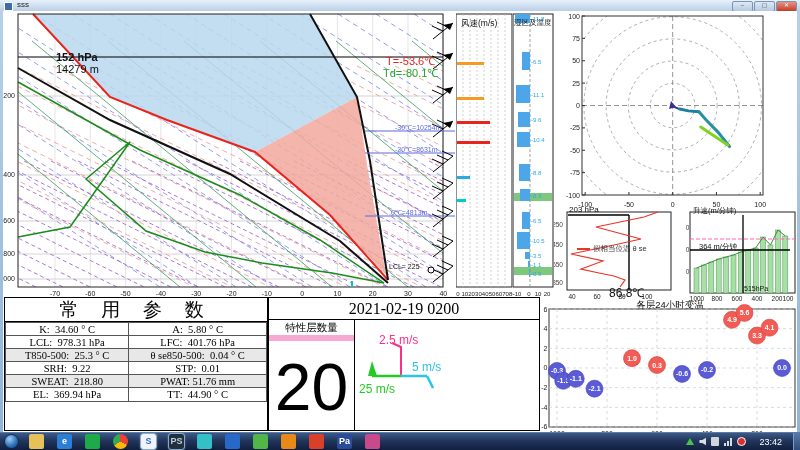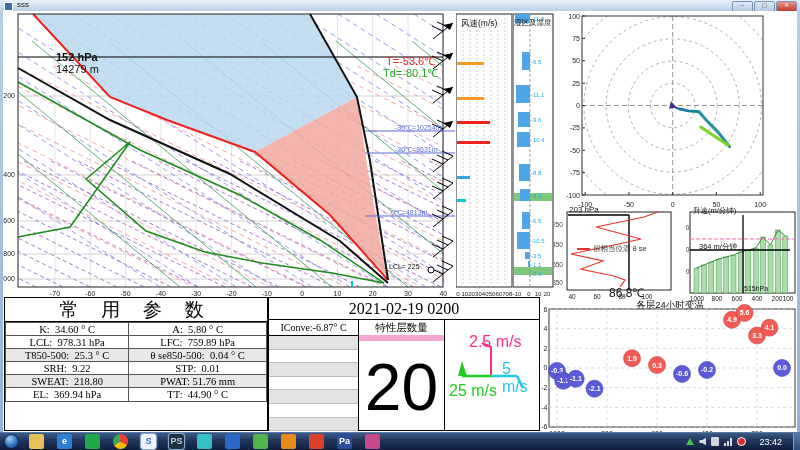--- a/index.html
+++ b/index.html
@@ -48,21 +48,21 @@
   #mid-date{height:21px;line-height:21px;text-align:center;font-size:16px;border-bottom:1px solid #000;}
   #mid-body{display:flex;height:111px;}
   #mid-left{width:90px;border-right:1px solid #000;box-sizing:border-box;}
   #iconve{height:15px;line-height:15px;font-size:10px;text-align:center;border-bottom:1px solid #000;white-space:nowrap;overflow:hidden;}
   .stripe{height:13.6px;border-bottom:1px solid #bbb;box-sizing:border-box;}
   .stripe.g{background:#e2e2e2;}
   #mid-center{width:86px;border-right:1px solid #000;box-sizing:border-box;text-align:center;}
   #layers-label{font-size:10.5px;height:15px;line-height:15px;border-bottom:6px solid #f9a8d4;}
   #layers-count{font-size:66px;line-height:92px;font-family:"Liberation Sans",sans-serif;color:#000;}
   #mid-right{flex:1;position:relative;}
-  #mid-right .leg{position:absolute;font-size:16px;font-family:"Liberation Sans",sans-serif;}
+  #mid-right .leg{position:absolute;font-size:12px;font-family:"Liberation Sans",sans-serif;}
   #leg-half{left:24px;top:13px;color:#ff2d8a;}
   #leg-full{left:57px;top:40px;color:#29c4e8;}
   #leg-pennant{left:4px;top:62px;color:#22cc22;}
   
   #taskbar{position:absolute;left:0;top:432px;width:800px;height:18px;background:linear-gradient(#3c5a86 0%,#22355c 45%,#101f3e 100%);display:flex;align-items:center;border-top:1px solid #5a7aa8;box-sizing:border-box;}
   #startorb{width:15px;height:15px;border-radius:50%;margin:0 10px 0 4px;background:radial-gradient(circle at 35% 30%,#9ed0f0,#2b6cb8 60%,#123a6e);border:1px solid #0e2a50;box-sizing:border-box;}
   .tbicon{width:15px;height:15px;border-radius:2px;margin-right:13px;font-size:9px;font-weight:bold;color:#fff;text-align:center;line-height:15px;}
   .tbicon.active{outline:1px solid #89a8cc;background-clip:padding-box;box-shadow:0 0 3px #9cc;}
   #tray{margin-left:auto;display:flex;align-items:center;gap:5px;}
   #tray .tri{width:0;height:0;border-left:4px solid transparent;border-right:4px solid transparent;border-bottom:7px solid #4ac24a;}
@@ -492,21 +492,21 @@
     <div id="params">
       <div class="ptitle">常 用 参 数</div>
       <table>
           <tbody id="params-body">
             <tr>
               <td>K:  34.60 ° C</td>
               <td>A:  5.80 ° C</td>
             </tr>
             <tr>
               <td>LCL:  978.31 hPa</td>
-              <td>LFC:  759.89 hPa</td>
+              <td>LFC:  401.76 hPa</td>
             </tr>
             <tr class="alt">
               <td>T850-500:  25.3 ° C</td>
               <td>θ se850-500:  0.04 ° C</td>
             </tr>
             <tr>
               <td>SRH:  9.22</td>
               <td>STP:  0.01</td>
             </tr>
             <tr class="alt">
@@ -517,32 +517,20 @@
               <td>EL:  369.94 hPa</td>
               <td>TT:  44.90 ° C</td>
             </tr>
           </tbody>
         </table>
     </div>
 
     <div id="midpanel">
       <div id="mid-date">2021-02-19 0200</div>
       <div id="mid-body">
-        <div id="mid-left">
-          <div id="iconve">IConve:-6.87° C</div>
-          <div id="stripes">
-              <div class="stripe g"></div>
-              <div class="stripe"></div>
-              <div class="stripe g"></div>
-              <div class="stripe"></div>
-              <div class="stripe g"></div>
-              <div class="stripe"></div>
-              <div class="stripe g"></div>
-            </div>
-        </div>
         <div id="mid-center">
           <div id="layers-label">特性层数量</div>
           <div id="layers-count">20</div>
         </div>
         <div id="mid-right">
           <svg width="96" height="111">
             <line x1="46" y1="26" x2="46" y2="56" stroke="#ff2d8a" stroke-width="2"></line>
             <line x1="46" y1="27" x2="37" y2="23" stroke="#ff2d8a" stroke-width="2"></line>
             <polygon points="13,56 22,56 17,41" fill="#22cc22"></polygon>
             <line x1="17" y1="56" x2="46" y2="56" stroke="#22cc22" stroke-width="2.5"></line>

